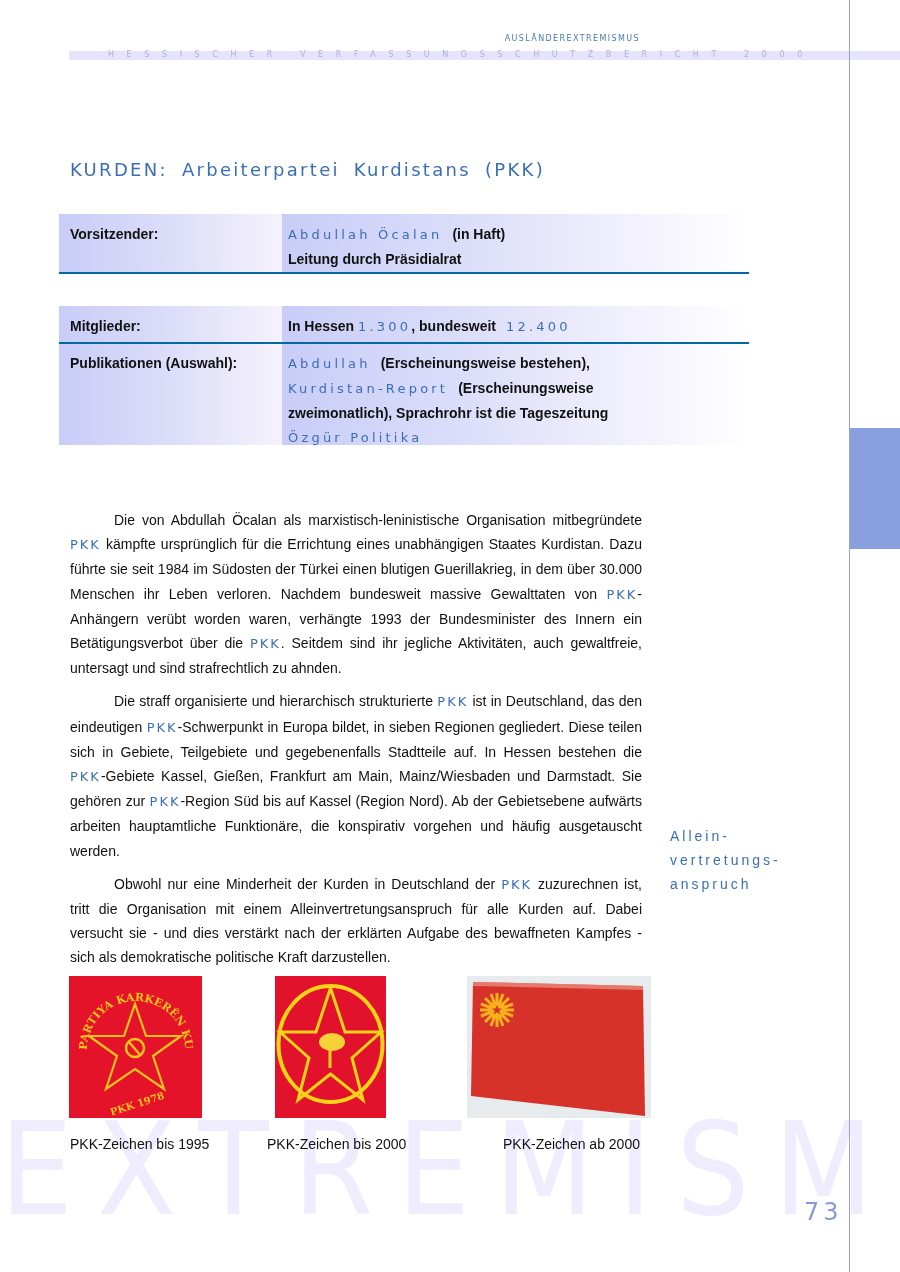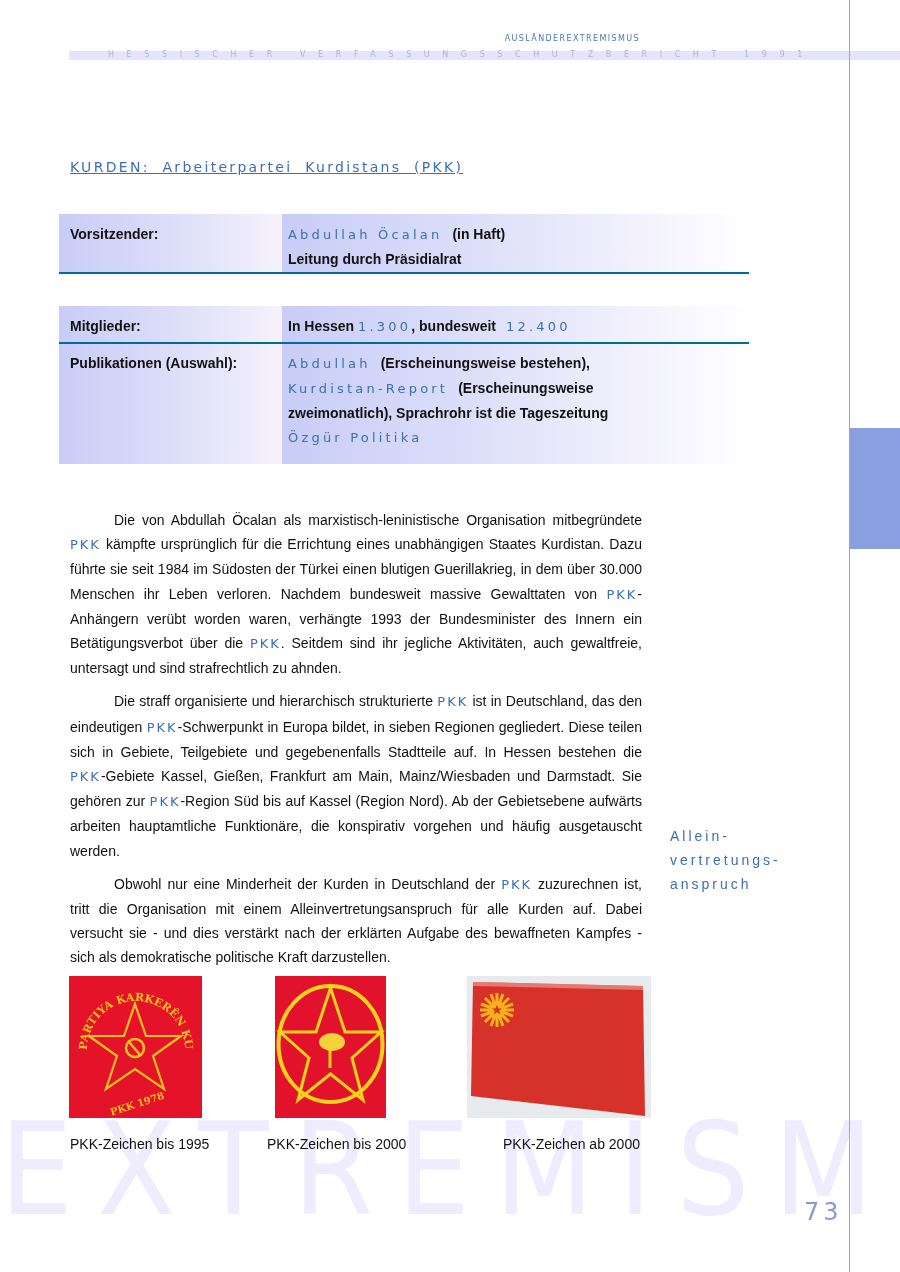--- a/index.html
+++ b/index.html
@@ -23,44 +23,43 @@
   }
   .header-band-text {
     left: 108px; top: 50px; font-size: 8px; color: #a9b4dc;
     font-family: "DejaVu Sans", sans-serif; letter-spacing: 12.6px; white-space: nowrap;
   }
   .vrule { left: 849px; top: 0; width: 1px; height: 1272px; background: #8fa6d6; }
   .side-tab { left: 850px; top: 428px; width: 50px; height: 121px; background: #8a9fdf; }
 
   
   .section-title {
-    left: 70px; top: 159px; font-size: 14px; color: #3b6fb5;
+    left: 70px; top: 159px; font-size: 18px; color: #3b6fb5;
     letter-spacing: 2.3px; word-spacing: 6px; white-space: nowrap;
     font-family: "DejaVu Sans", sans-serif;
-    text-decoration: underline;
   }
 
   
   .info-table { left: 59px; top: 214px; width: 690px; }
   .info-row { display: flex; position: relative; }
   .info-row + .info-row { border-top: 2px solid #0369a1; }
   .info-label {
     width: 223px; box-sizing: border-box; padding: 8px 11px;
     background: linear-gradient(to right, #c9ccf7 0%, #dedff9 55%, #f6f2fc 100%);
     font-weight: bold; font-size: 14px; line-height: 24px;
   }
   .info-value {
     flex: 1; box-sizing: border-box; padding: 8px 6px;
     background: linear-gradient(to right, #c9cdf7 0%, #d9dcf9 35%, #efeefc 70%, #ffffff 100%);
     font-weight: bold; font-size: 14px; line-height: 24px;
   }
   .row-1 .info-label, .row-1 .info-value { height: 45px; padding-top: 16px; }
   .row-2 .info-label, .row-2 .info-value { height: 58px; }
   .row-3 .info-label, .row-3 .info-value { height: 36px; margin-top: 32px; }
-  .row-4 .info-label, .row-4 .info-value { height: 120px; padding-top: 7px; }
+  .row-4 .info-label, .row-4 .info-value { height: 101px; padding-top: 7px; }
   .hl {
     color: #3b6fb5; font-weight: normal; letter-spacing: 3.2px;
     font-family: "DejaVu Sans", sans-serif; font-size: 13px;
   }
   .gap { display: inline-block; width: 10px; }
 
   
   .body-text {
     left: 70px; top: 508px; width: 572px;
     font-size: 14px; line-height: 24.2px; text-align: justify;
@@ -102,21 +101,21 @@
   }
   .fg { z-index: 2; }
 </style>
 </head>
 <body>
 
 <div class="abs watermark">EXTREMISMUS</div>
 
 <div class="abs running-head fg">AUSLÄNDEREXTREMISMUS</div>
 <div class="abs header-band"></div>
-<div class="abs header-band-text fg">HESSISCHER VERFASSUNGSSCHUTZBERICHT 1991</div>
+<div class="abs header-band-text fg">HESSISCHER VERFASSUNGSSCHUTZBERICHT 2000</div>
 <div class="abs vrule"></div>
 <div class="abs side-tab"></div>
 
 <div class="abs section-title fg">KURDEN: Arbeiterpartei Kurdistans (PKK)</div>
 
 <div class="abs info-table fg">
   <div class="info-row row-2">
     <div class="info-label">Vorsitzender:</div>
     <div class="info-value">
       <span class="hl">Abdullah Öcalan</span><span class="gap"></span><span>(in Haft)</span><br>

